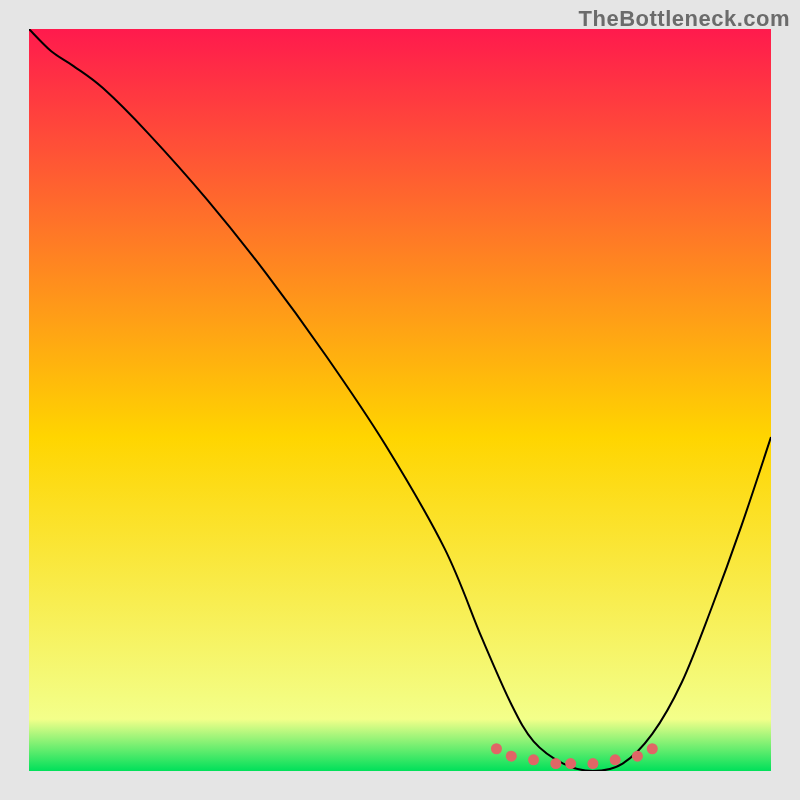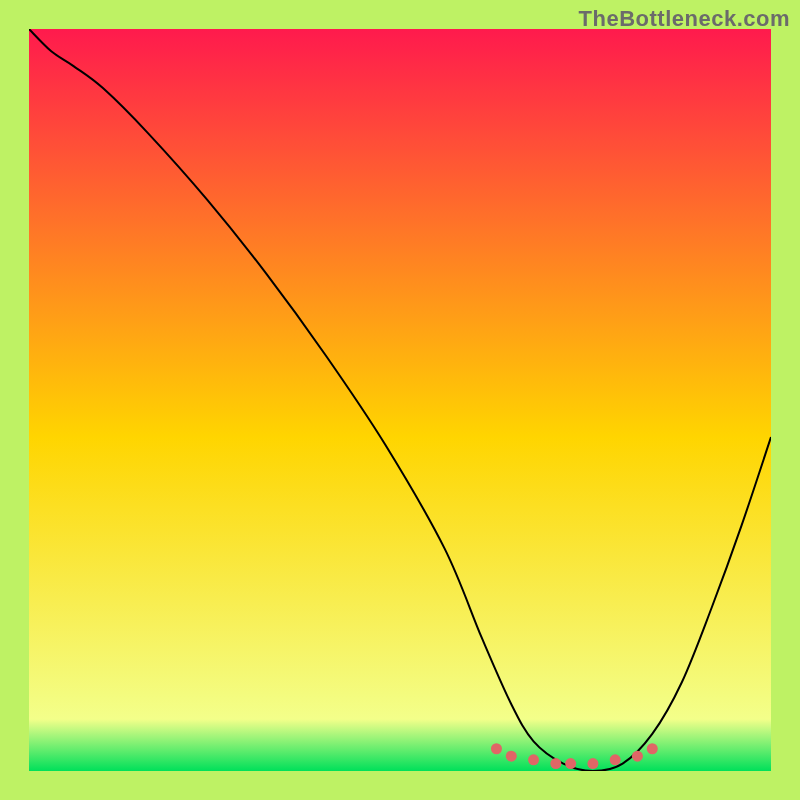--- a/index.html
+++ b/index.html
@@ -1,20 +1,20 @@
 <!DOCTYPE html>
 <html><head>
 <meta charset="utf-8">
 <style>
   * { margin: 0; padding: 0; box-sizing: border-box; }
   html, body { width: 800px; height: 800px; overflow: hidden; }
   .frame {
     width: 800px;
     height: 800px;
-    background: #bef264;
+    background: #e5e5e5;
     position: relative;
   }
   .watermark {
     position: absolute;
     top: 6px;
     right: 10px;
     font-family: Arial, sans-serif;
     font-size: 22px;
     font-weight: bold;
     color: #6b6b6b;

